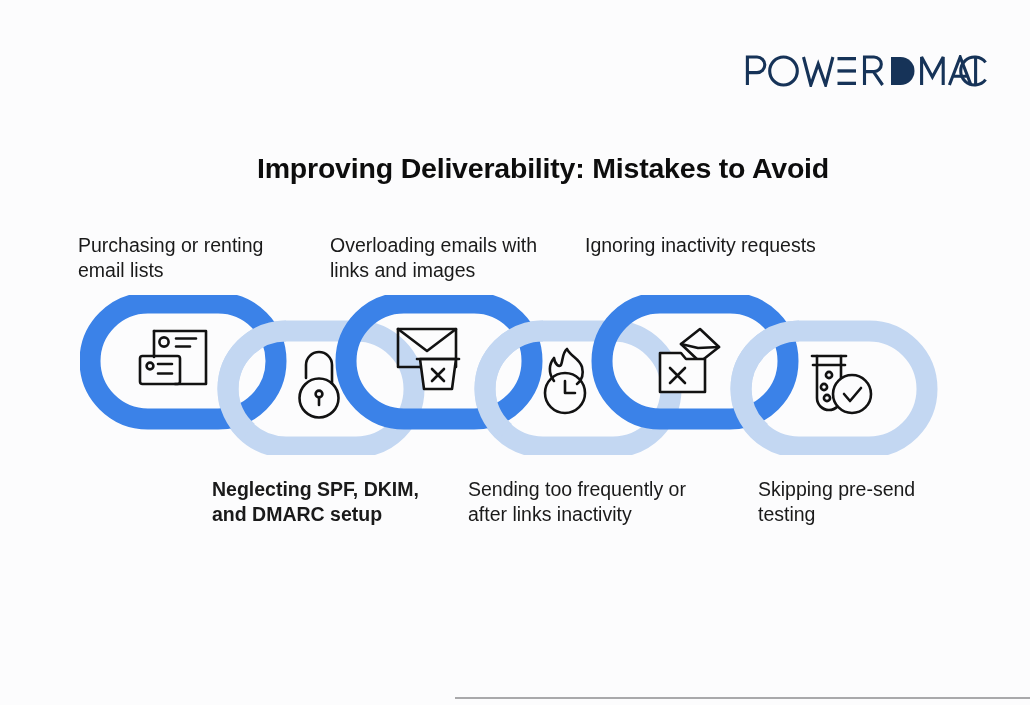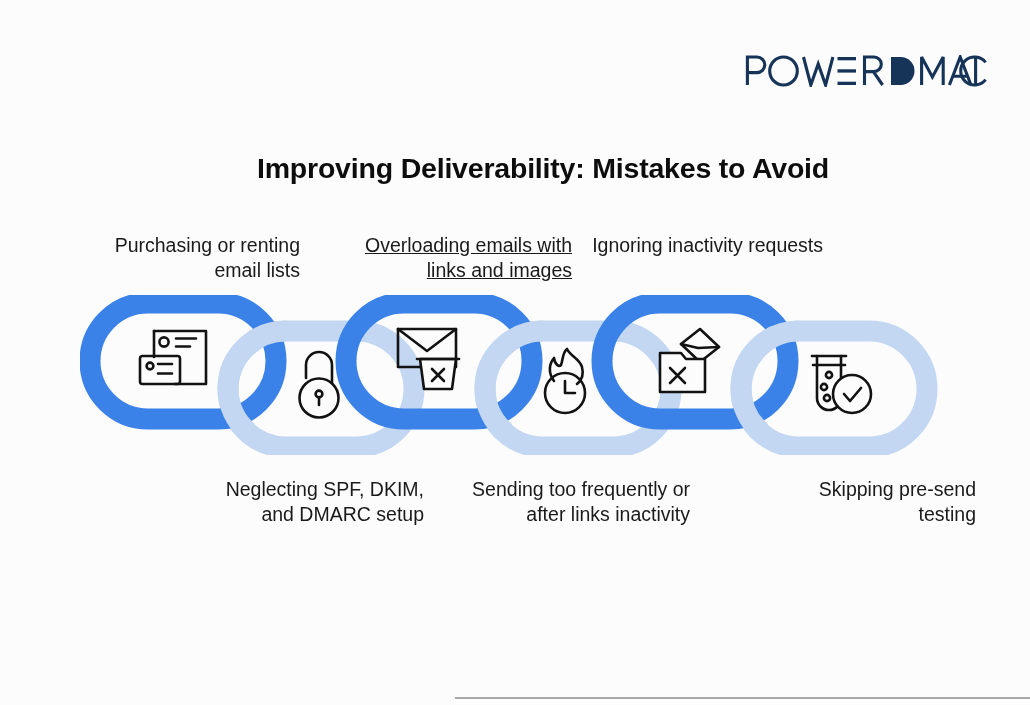--- a/index.html
+++ b/index.html
@@ -46,33 +46,33 @@
     left: 80px;
     top: 295px;
     width: 870px;
     height: 160px;
   }
   #chain-svg { display: block; }
 
   
   .caption {
     position: absolute;
-    text-align: right;
+    text-align: left;
     font-size: 19.5px;
     line-height: 25px;
     color: #1a1a1a;
   }
   .caption-top { top: 233px; }
   .caption-bottom { top: 477px; }
 
   #caption-0 { left: 78px;  width: 222px; }
-  #caption-2 { left: 330px; width: 242px; text-decoration: underline; }
+  #caption-2 { left: 330px; width: 242px; }
   #caption-4 { left: 585px; width: 238px; }
 
-  #caption-1 { left: 212px; width: 212px; }
+  #caption-1 { left: 212px; width: 212px; font-weight: bold; }
   #caption-3 { left: 468px; width: 222px; }
   #caption-5 { left: 758px; width: 218px; }
 
   
   #bottom-rule {
     position: absolute;
     left: 455px;
     top: 697px;
     width: 575px;
     height: 2px;

